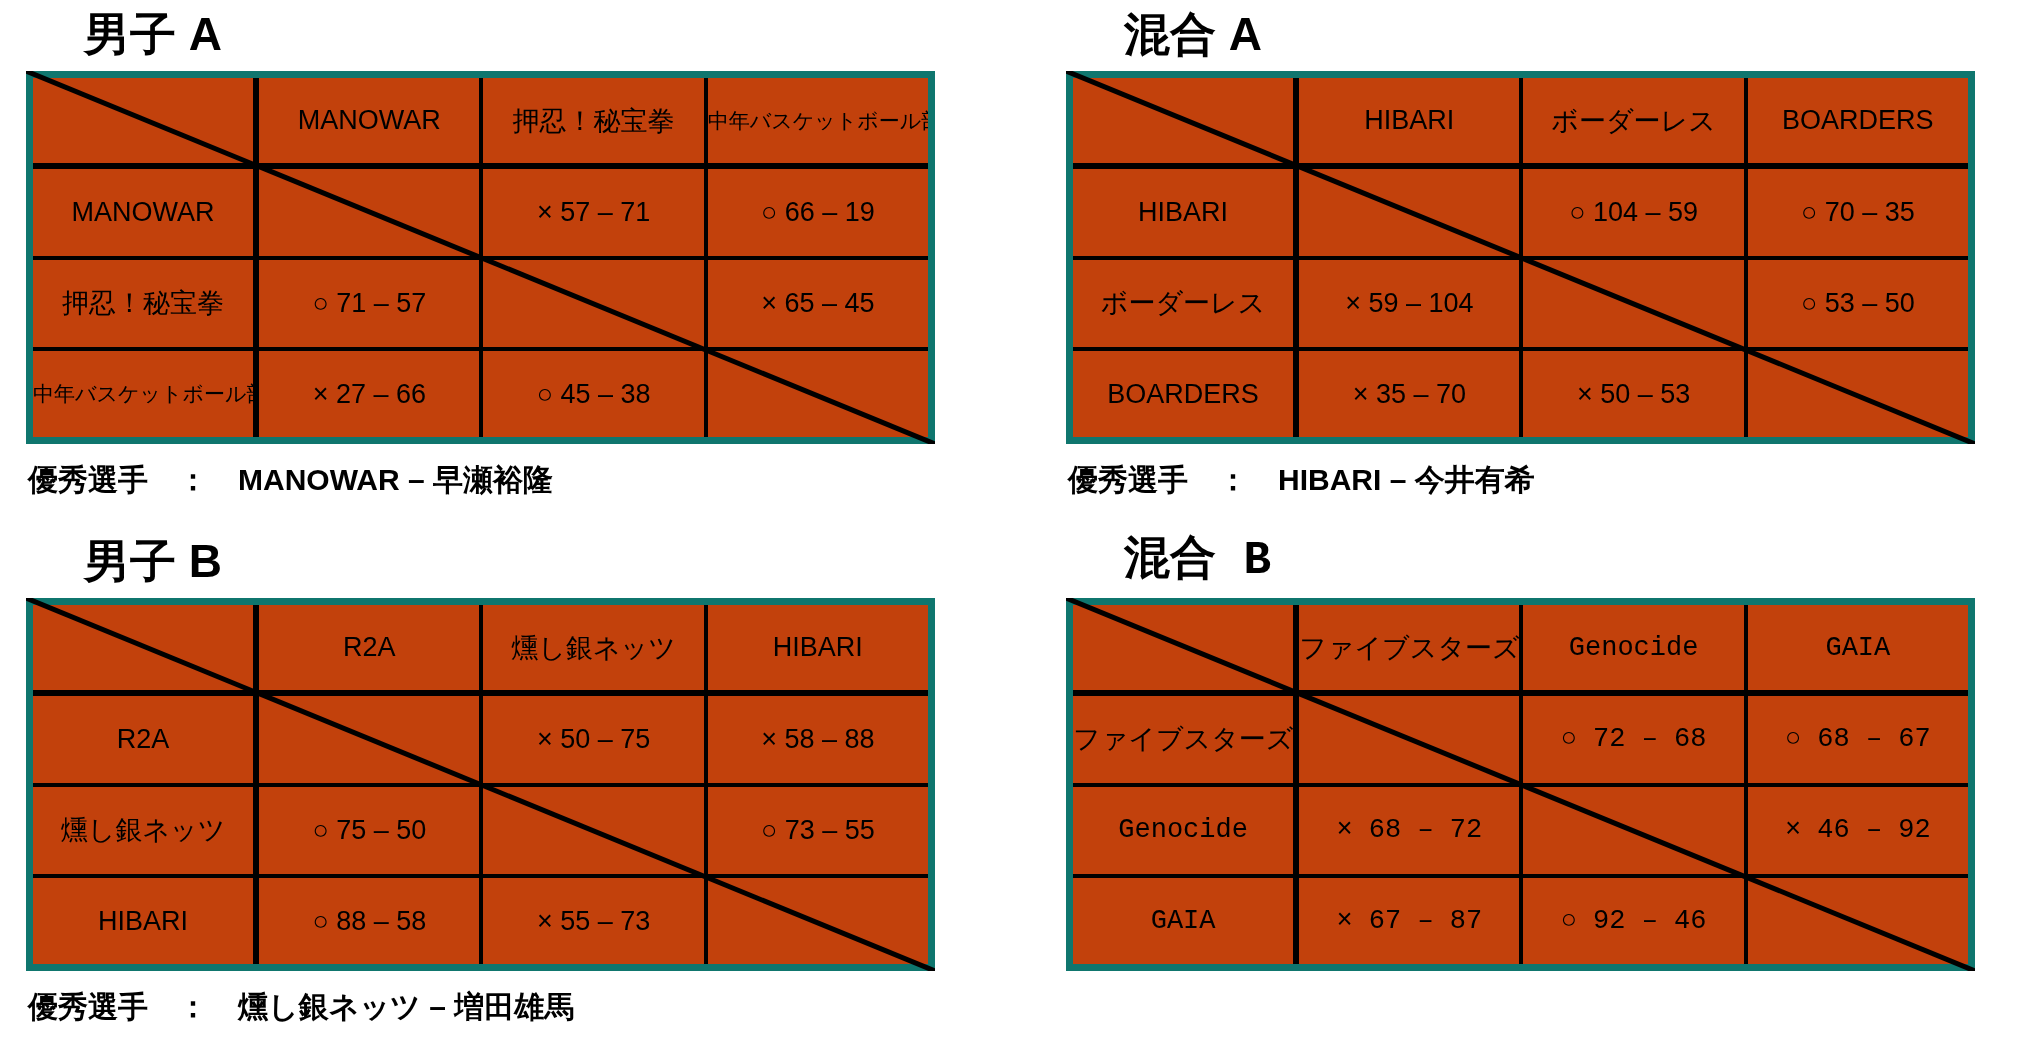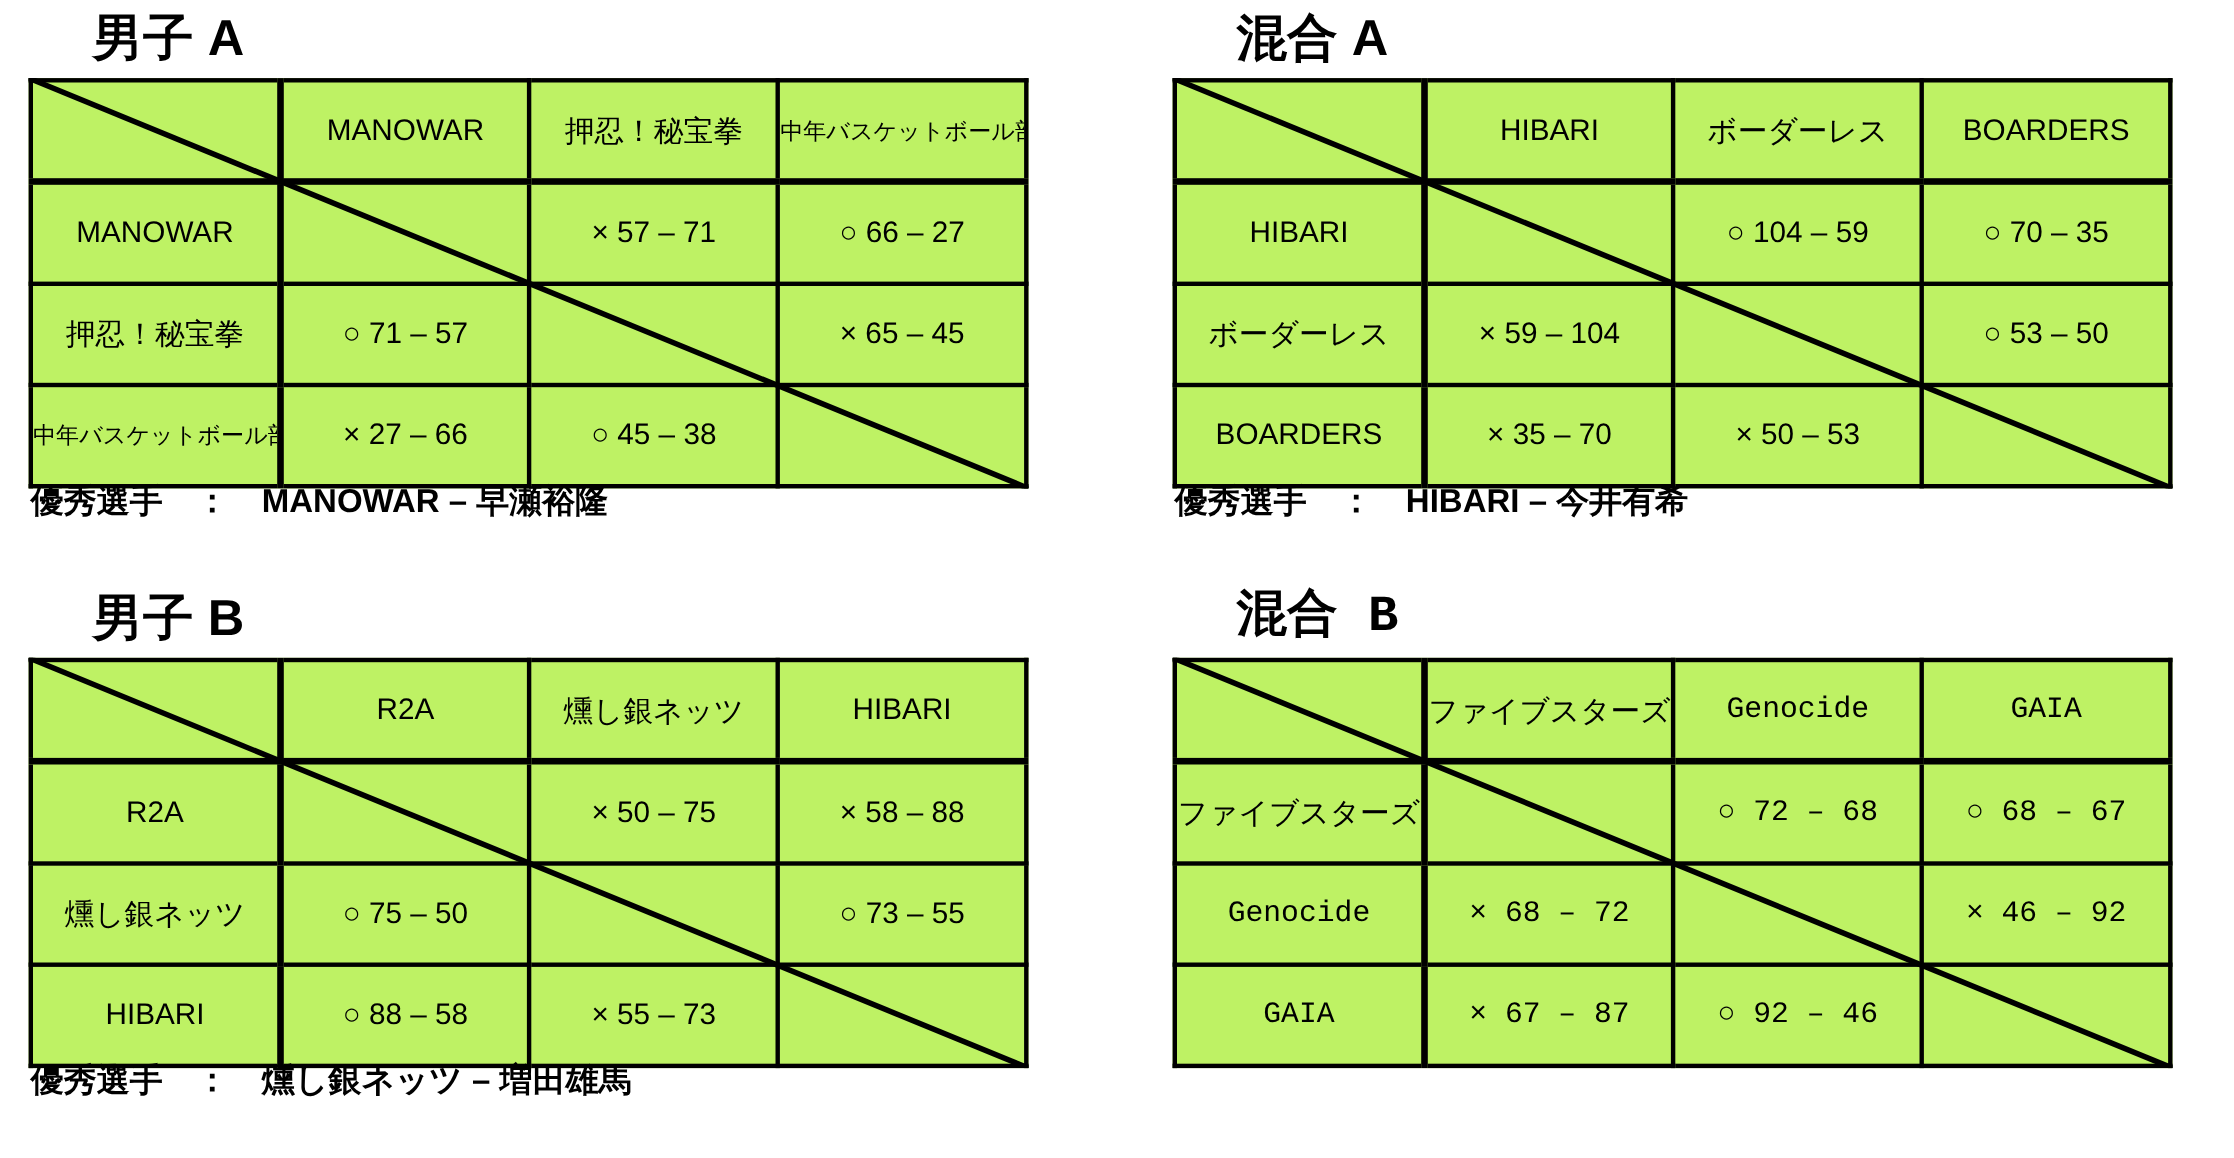--- a/index.html
+++ b/index.html
@@ -14,34 +14,34 @@
   #q2 { left:26px;   top:541px; }
   #q3 { left:1066px; top:541px;font-family:Liberation Mono, monospace; }
 
   .title {
     position:absolute; left:58px; top:-8px; margin:0;
     font-size:46px; font-weight:bold; line-height:1.25; white-space:pre;
   }
   .grid { position:absolute; left:0; top:57px; width:909px; height:373px; }
   .grid table {
     border-collapse:collapse; table-layout:fixed;
-    width:909px; height:373px; border:1px solid #0f766e; background:#bef264;
+    width:909px; height:373px; border:7px solid #0f766e; background:#c2410c;
   }
   .grid td {
     border:4px solid #000; padding:0; text-align:center; vertical-align:middle;
     font-size:27px; overflow:hidden; white-space:nowrap;
   }
   .grid tr { height:25%; }
   .grid td { width:25%; }
   .grid tr:first-child td { border-bottom-width:6px; }
   .grid td:first-child   { border-right-width:6px; }
   .grid td.small { font-size:21px; }
   .diag { position:absolute; left:0; top:0; width:909px; height:373px; pointer-events:none; }
   .footer {
-    position:absolute; left:2px; top:421px; margin:0;
+    position:absolute; left:2px; top:446px; margin:0;
     font-size:30px; font-weight:bold; white-space:pre;
   }
 </style>
 </head>
 <body>
 
 <main>
 
   <section class="quad" id="q0">
     <h2 class="title">男子 A</h2>
@@ -51,21 +51,21 @@
             <tr>
           <td class="corner"></td>
           <td class="head">MANOWAR</td>
           <td class="head">押忍！秘宝拳</td>
           <td class="head small">中年バスケットボール部</td>
         </tr>
         <tr>
           <td class="team">MANOWAR</td>
           <td class="score"></td>
           <td class="score">× 57 – 71</td>
-          <td class="score">○ 66 – 27</td>
+          <td class="score">○ 66 – 19</td>
         </tr>
         <tr>
           <td class="team">押忍！秘宝拳</td>
           <td class="score">○ 71 – 57</td>
           <td class="score"></td>
           <td class="score">× 65 – 45</td>
         </tr>
         <tr>
           <td class="team small">中年バスケットボール部</td>
           <td class="score">× 27 – 66</td>

